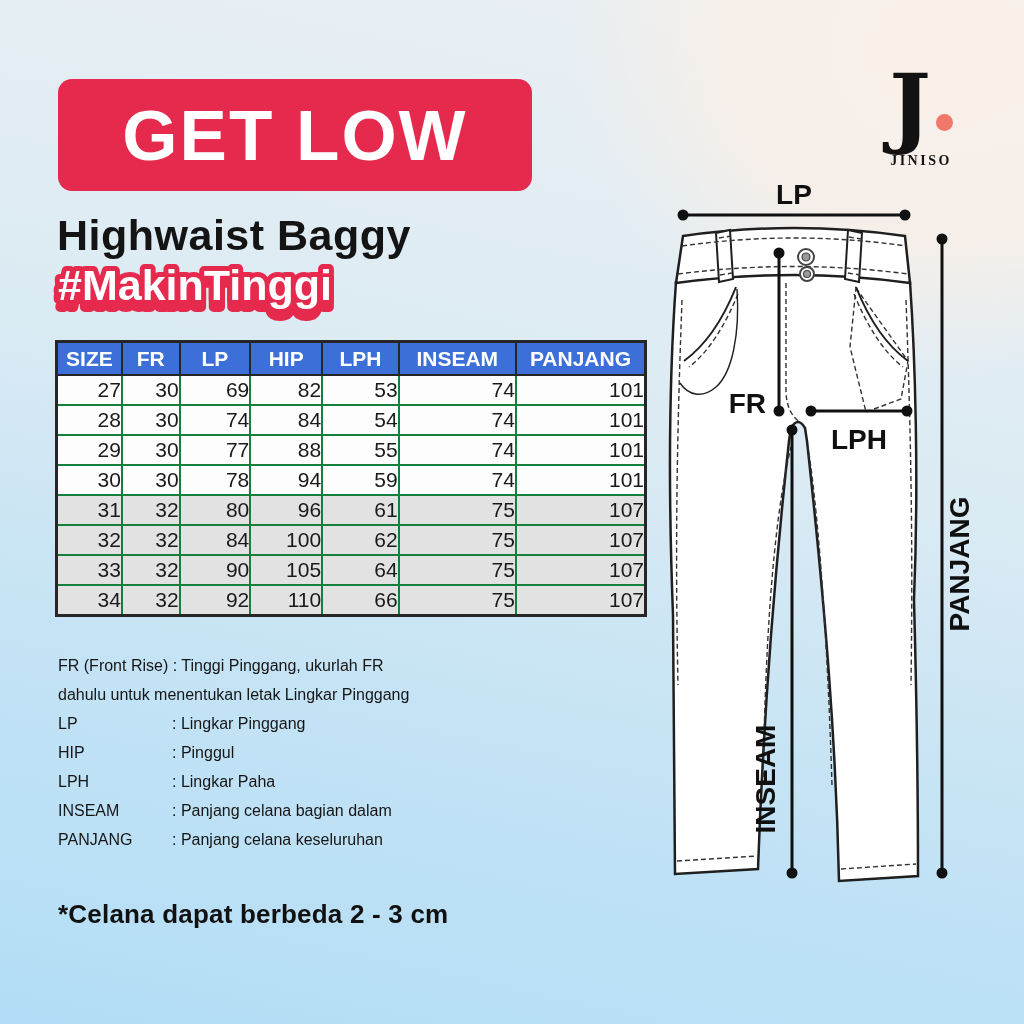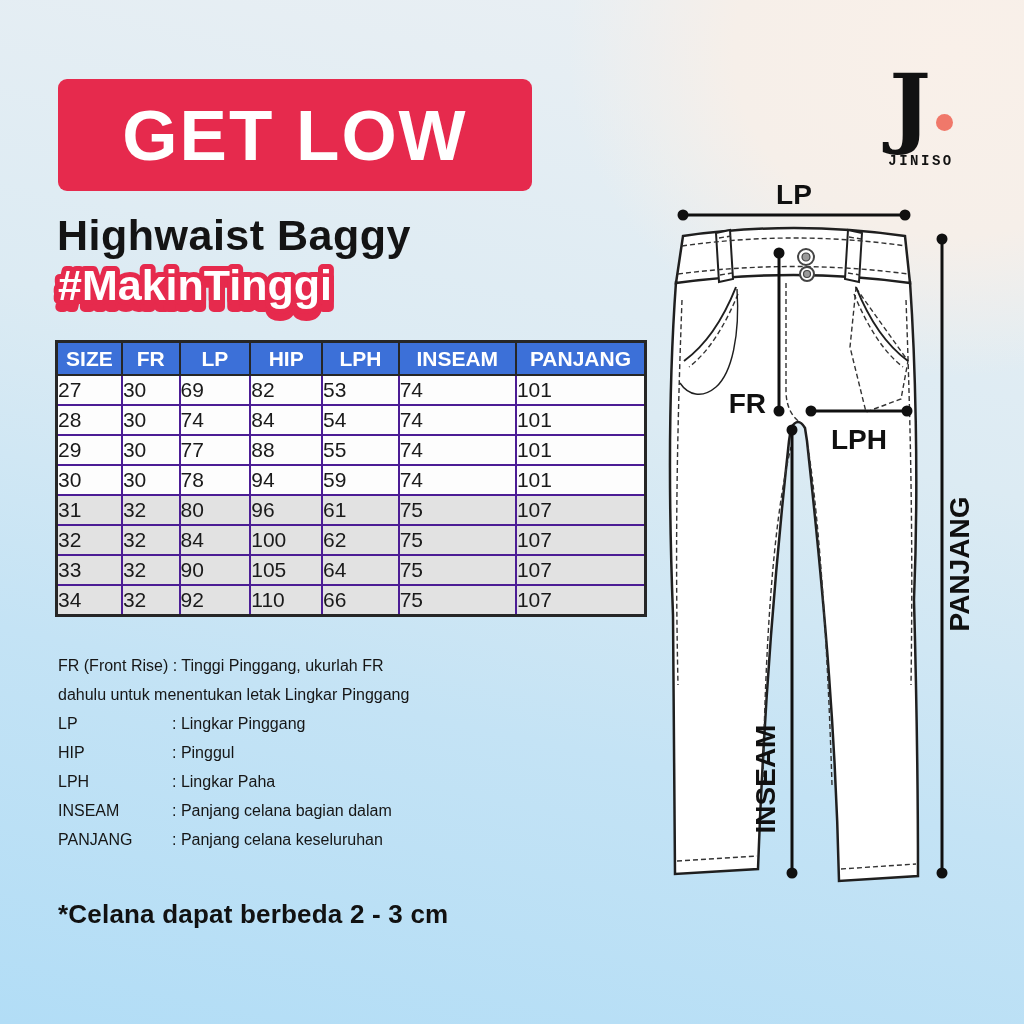--- a/index.html
+++ b/index.html
@@ -6,21 +6,21 @@
   .canvas{
     position:relative;width:1024px;height:1024px;overflow:hidden;
     font-family:"Liberation Sans",sans-serif;color:#161616;
     background:
       radial-gradient(ellipse 520px 440px at 93% 5%, #f9f0e9 0%, #f6efe9 42%, rgba(246,239,233,0) 74%),
       linear-gradient(192deg, #e9eff3 6%, #dcebf3 40%, #c4e3f5 68%, #b2ddf6 100%);
   }
   
   .banner{
     position:absolute;left:58px;top:79px;width:474px;height:112px;
-    background:#e62a4d;border-radius:9px;
+    background:#e62a4d;border-radius:14px;
     display:flex;align-items:center;justify-content:center;
   }
   .banner-text{
     color:#ffffff;font-size:71px;font-weight:800;letter-spacing:2px;line-height:1;
   }
   .subtitle{
     position:absolute;left:57px;top:212px;font-size:43px;font-weight:800;
     color:#141414;line-height:46px;letter-spacing:0.5px;text-align:center;
   }
   .hashtag-svg{position:absolute;left:50px;top:250px;}
@@ -31,36 +31,36 @@
   .logo{position:absolute;left:860px;top:62px;width:122px;text-align:center;}
   .logo-j{
     font-family:"DejaVu Serif","Liberation Serif",serif;font-weight:700;
     font-size:88px;line-height:88px;color:#121212;
   }
   .logo-dot{
     display:inline-block;width:17px;height:17px;border-radius:50%;
     background:#f0786a;margin-left:5px;vertical-align:6px;
   }
   .logo-name{
-    font-family:Liberation Mono, monospace;font-weight:700;
+    font-family:Liberation Serif, serif;font-weight:700;
     font-size:14px;letter-spacing:2.5px;color:#121212;margin-top:3px;
   }
   
   .size-table{
     position:absolute;left:55px;top:340px;width:592px;
     border-collapse:collapse;table-layout:fixed;
     border:3px solid #262626;background:#fdfdfd;
   }
   .size-table th{
     background:#3c70d8;color:#ffffff;font-size:21px;font-weight:700;
     border:2px solid #262626;height:31px;padding:0;text-align:center;margin-top:22px;
   }
   .size-table td{
-    font-size:21px;color:#1a1a1a;border:2px solid #4c1d95;height:28px;
-    padding:0;text-align:left;background:#fdfdfd;
+    font-size:21px;color:#1a1a1a;border:2px solid #15803d;height:28px;
+    padding:0;text-align:right;background:#fdfdfd;
   }
   .size-table tr.alt td{background:#e2e2e2;}
   
   .legend{position:absolute;left:58px;top:651px;width:600px;font-size:16px;line-height:29px;color:#161616;}
   .legend-items{display:grid;grid-template-columns:114px 1fr;}
   
   .disclaimer{
     position:absolute;left:58px;top:886px;font-size:26px;font-weight:700;
     line-height:33px;color:#111111;letter-spacing:0.2px;margin-top:12px;
   }

